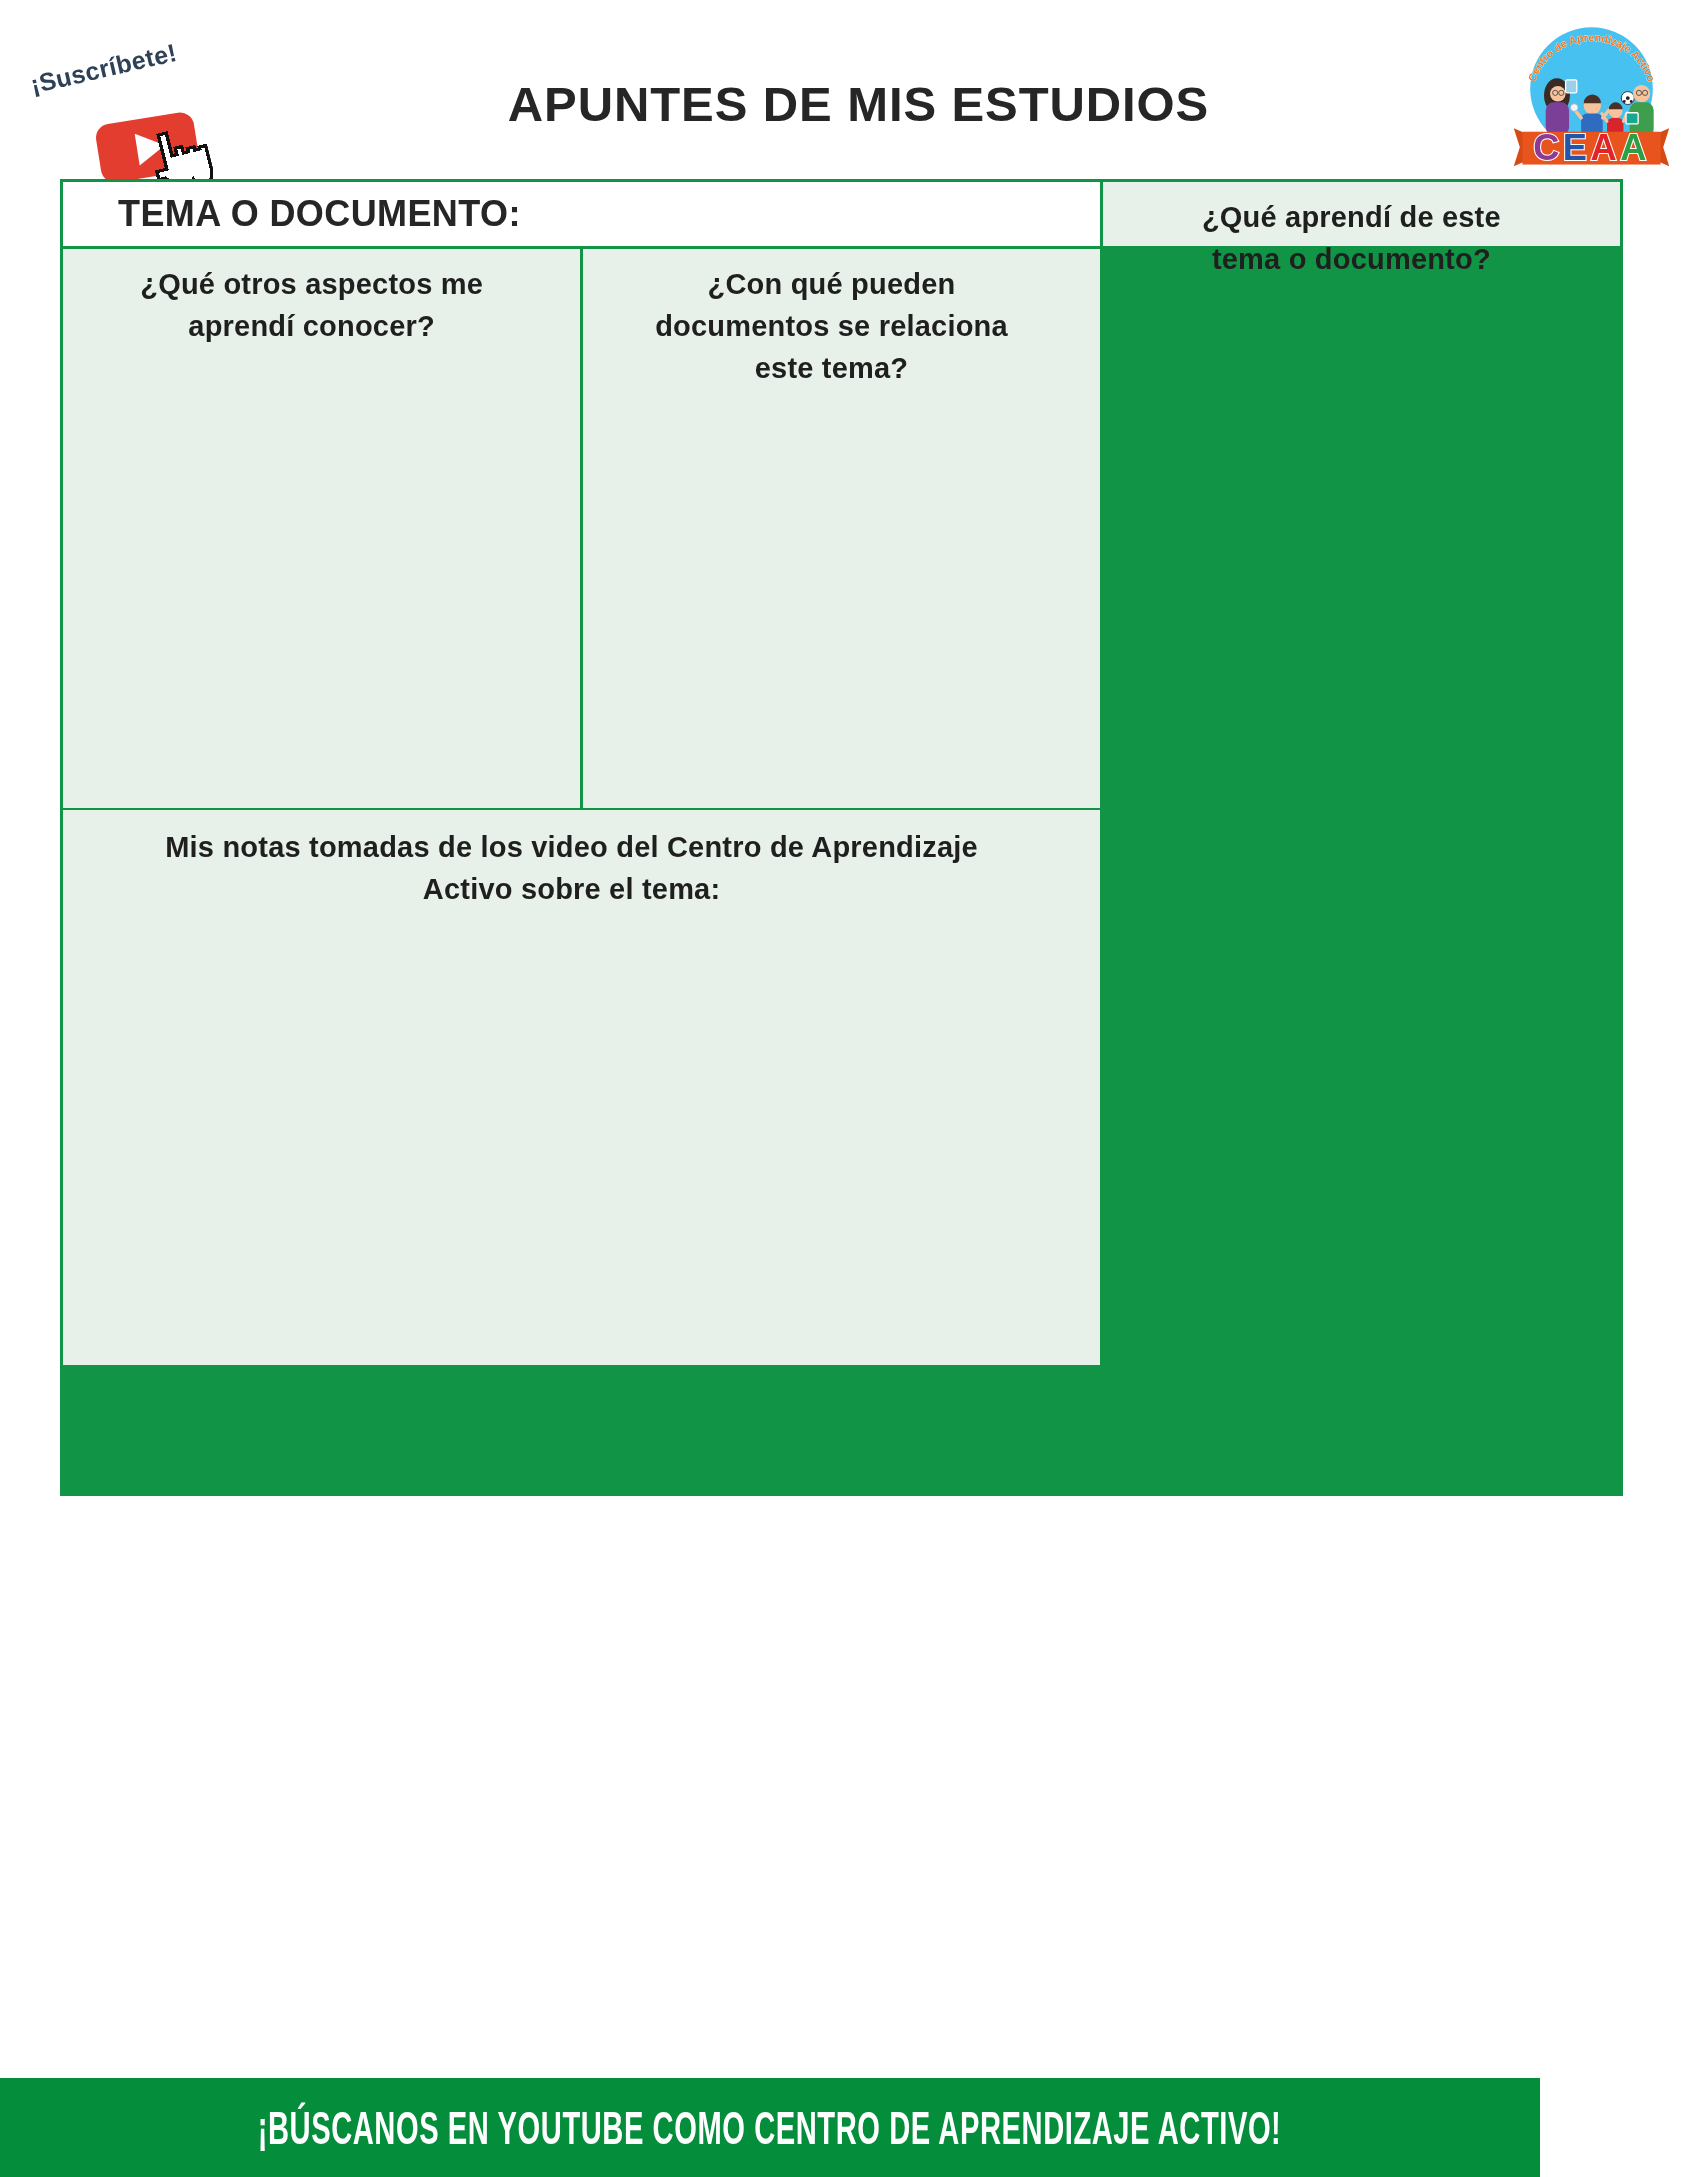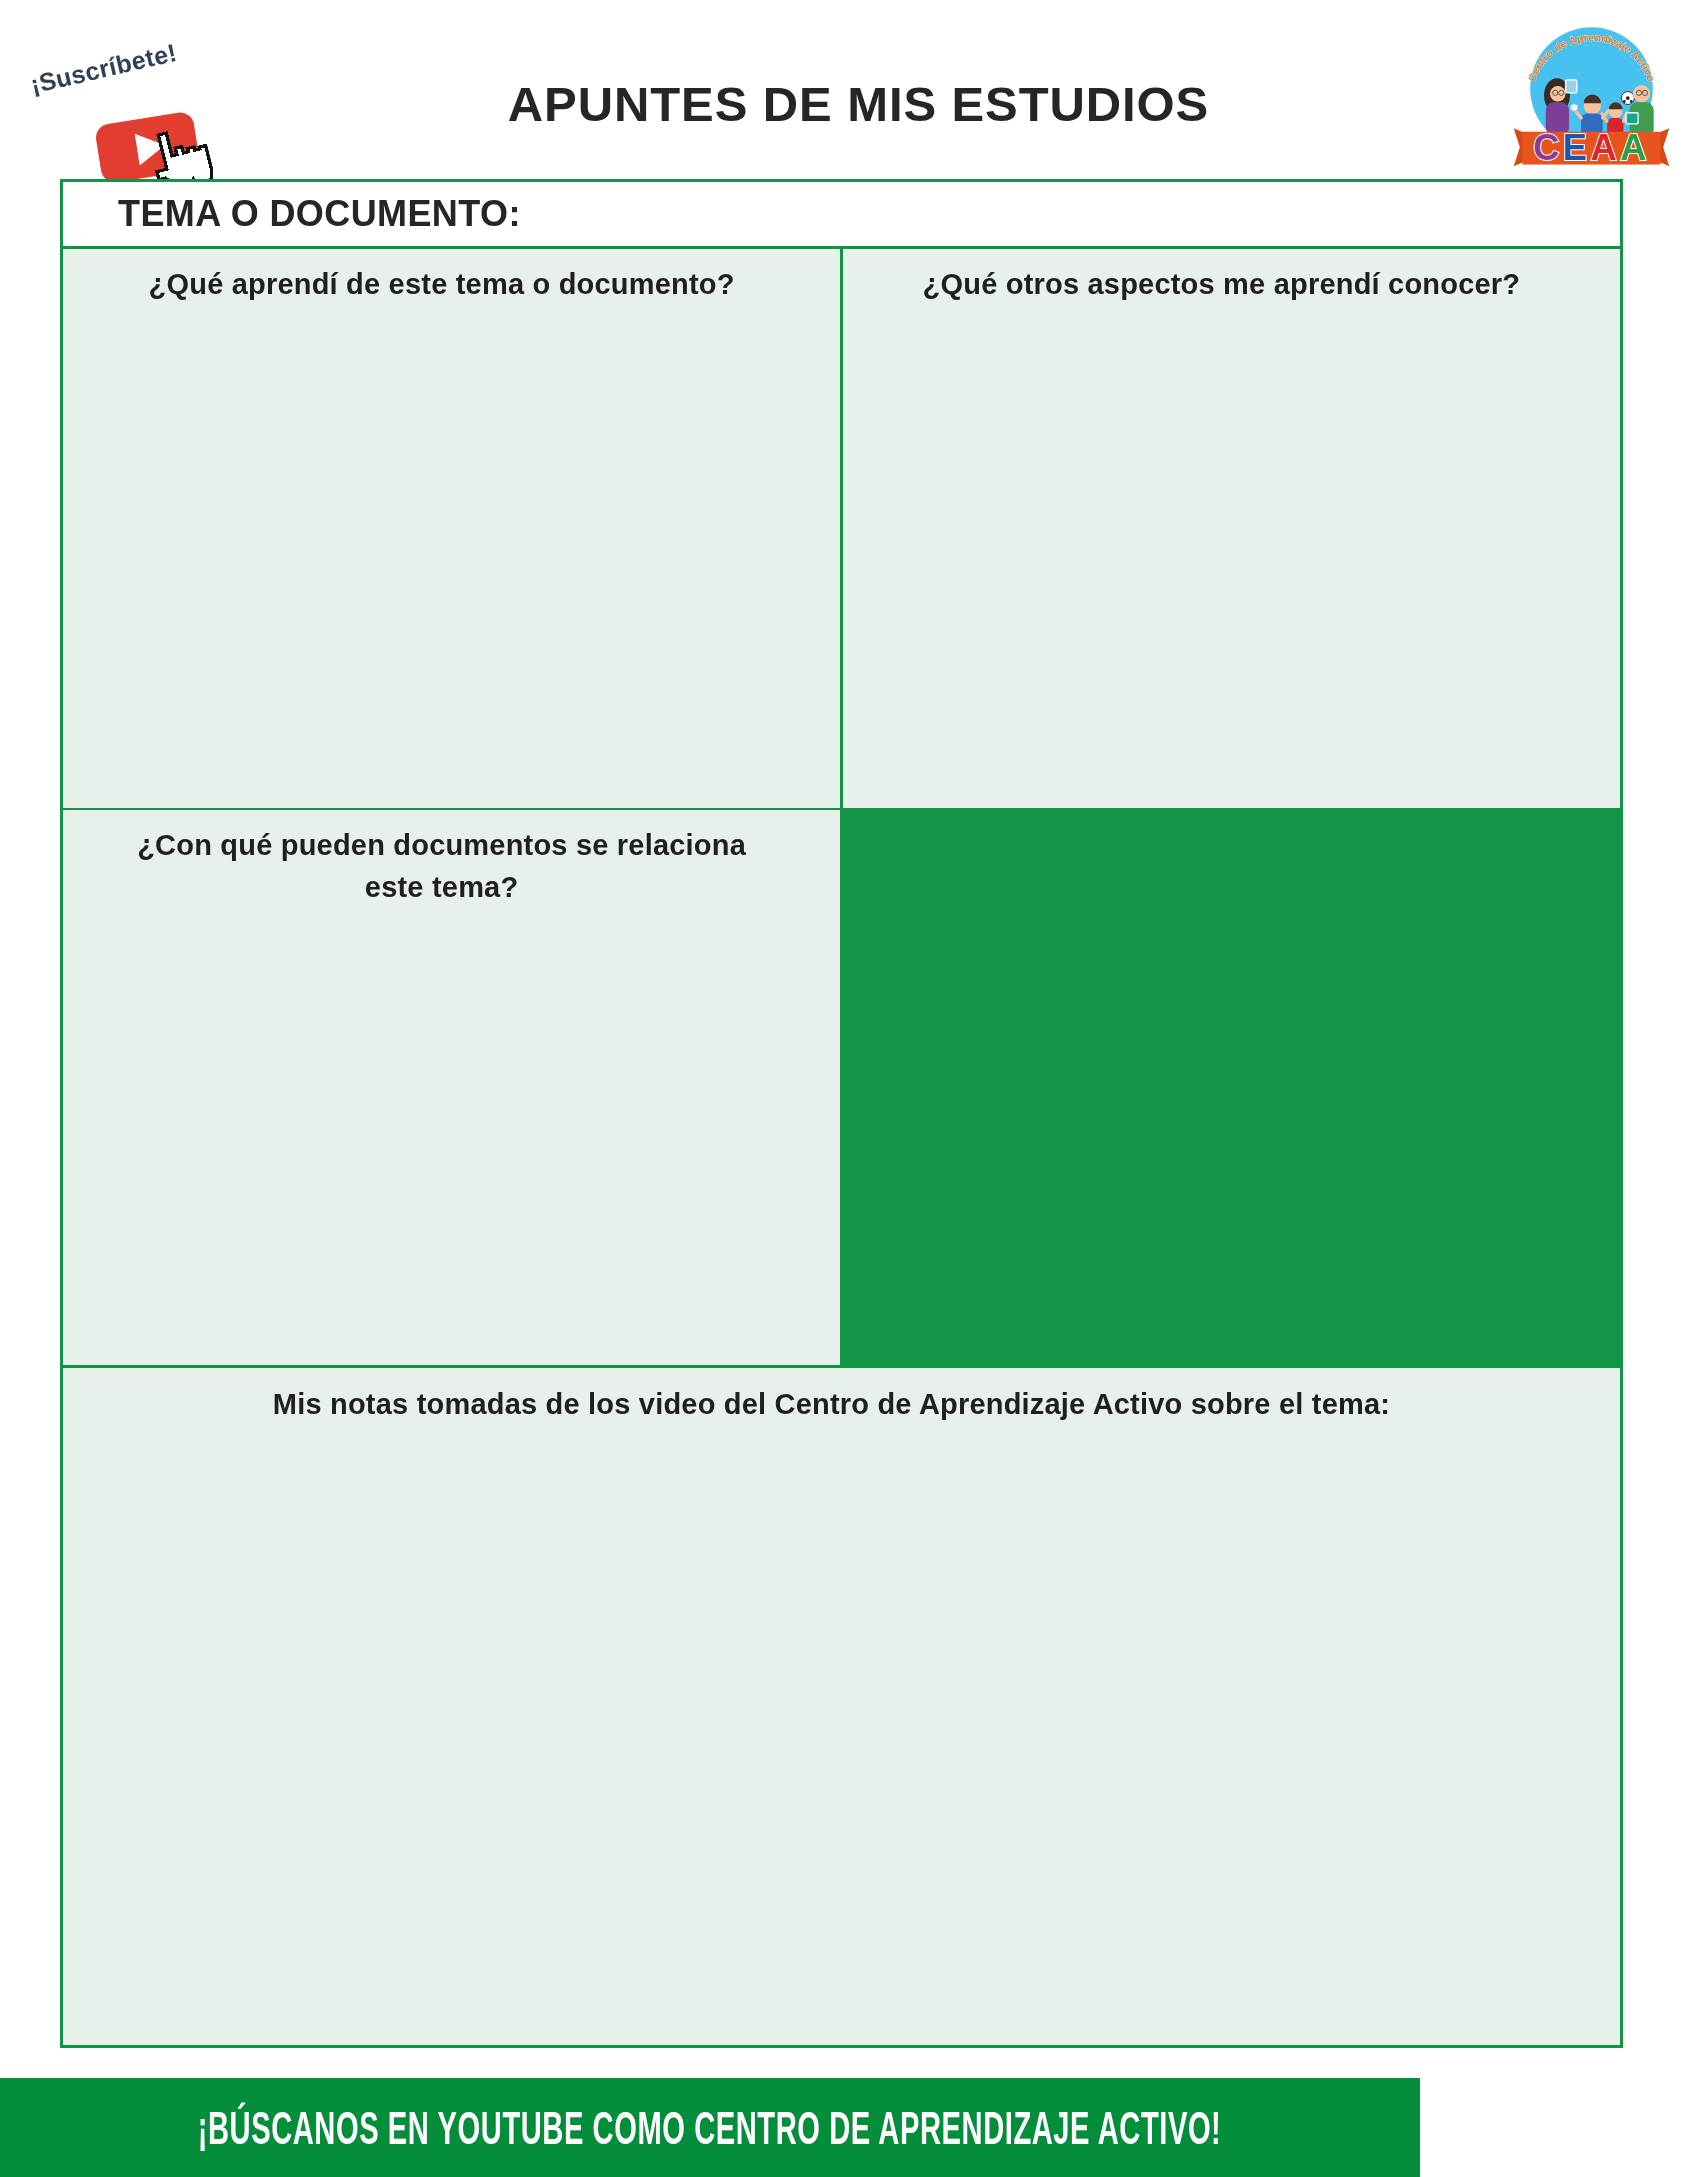--- a/index.html
+++ b/index.html
@@ -41,45 +41,45 @@
   .page-title{
     position:absolute;left:17px;top:76px;width:100%;
     text-align:center;font-size:49px;font-weight:bold;
     letter-spacing:0.9px;color:var(--title-dark);
   }
 
   .logo{position:absolute;left:1512px;top:15.6px;width:159px;height:152px;}
 
   
   .study-table{
-    position:absolute;left:60px;top:179px;width:1563px;height:1869px;
+    position:absolute;left:60px;top:179px;width:1563px;height:1317px;
     border:3.5px solid var(--border-green);
     background:var(--border-green);
     display:grid;
-    grid-template-columns:1fr 1fr;
+    grid-template-columns:1fr 1fr 1fr;
     grid-template-rows:64px 559px 555px 1fr;
     gap:2.6px;
   }
   .cell{background:var(--cell-bg);}
   .cell.white{background:#ffffff;}
   .cell.span2{grid-column:1 / span 2;}
   .topic-row{
     display:flex;align-items:center;padding-left:55px;
     font-size:36px;font-weight:bold;color:#262626;letter-spacing:0.4px;
   }
   .question{
     padding:14px 81px 0 61px;
     text-align:center;font-size:29px;font-weight:bold;color:#1f1f1f;
     line-height:1.45;letter-spacing:0.2px;
   }
   .notes-cell .question{padding-top:15.6px;}
 
   
   .footer-bar{
-    position:absolute;left:0;top:2078px;width:1420px;height:99px;
+    position:absolute;left:0;top:2078px;width:1540px;height:99px;
     background:var(--footer-green);
     display:flex;align-items:center;justify-content:center;
   }
   .footer-text{
     display:inline-block;color:#ffffff;font-weight:bold;font-size:47px;
     transform:scaleX(.62);transform-origin:center;letter-spacing:0.9px;
     white-space:nowrap;
   }
 </style>
 </head>

